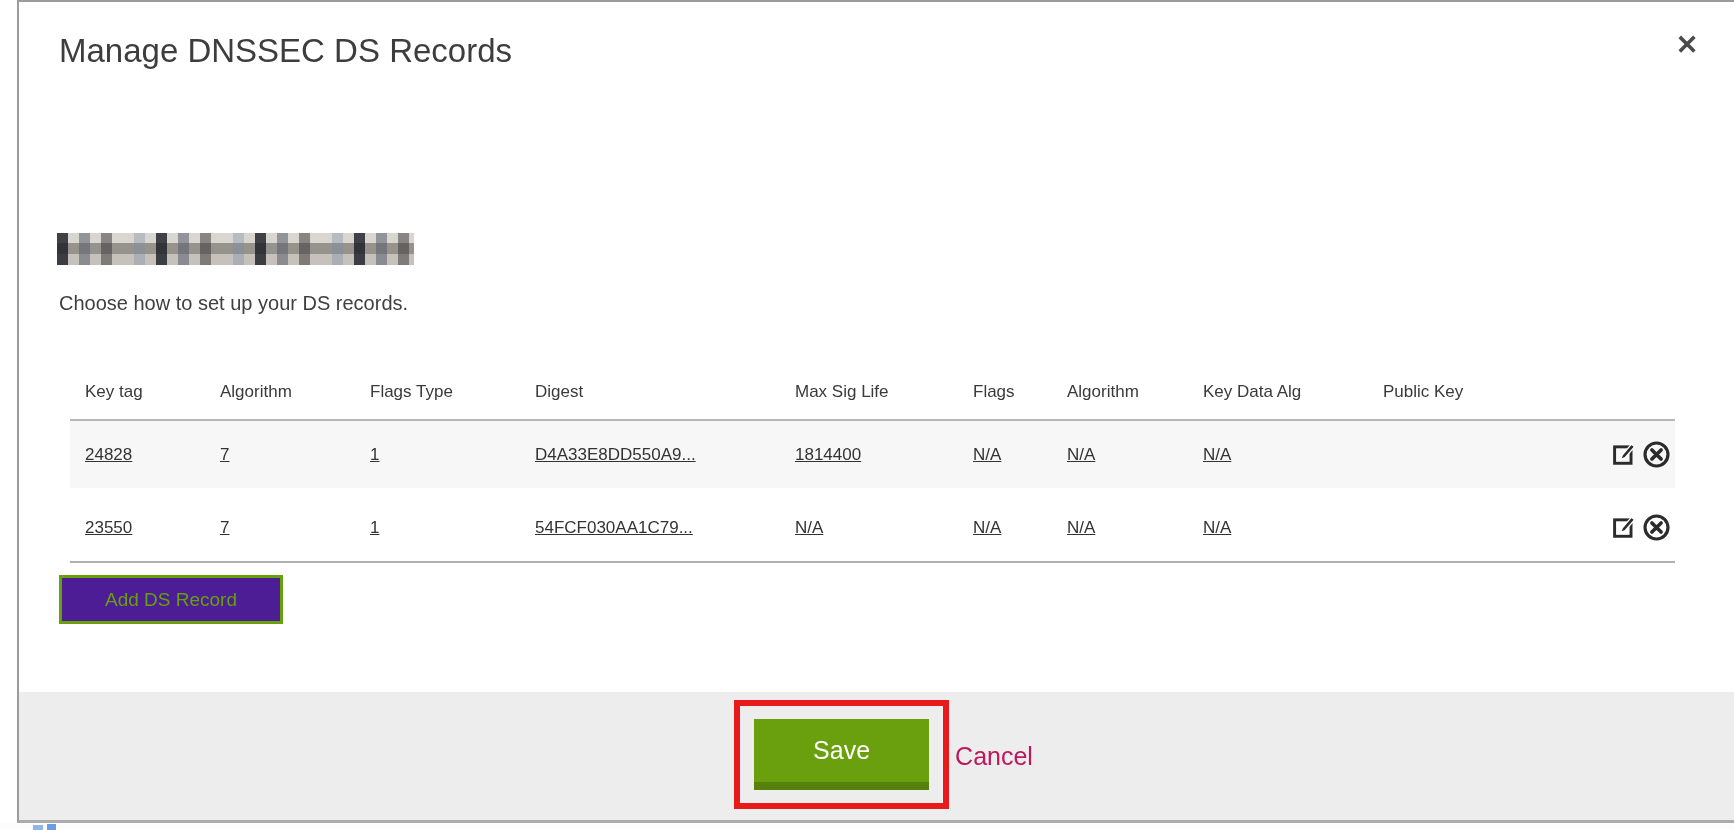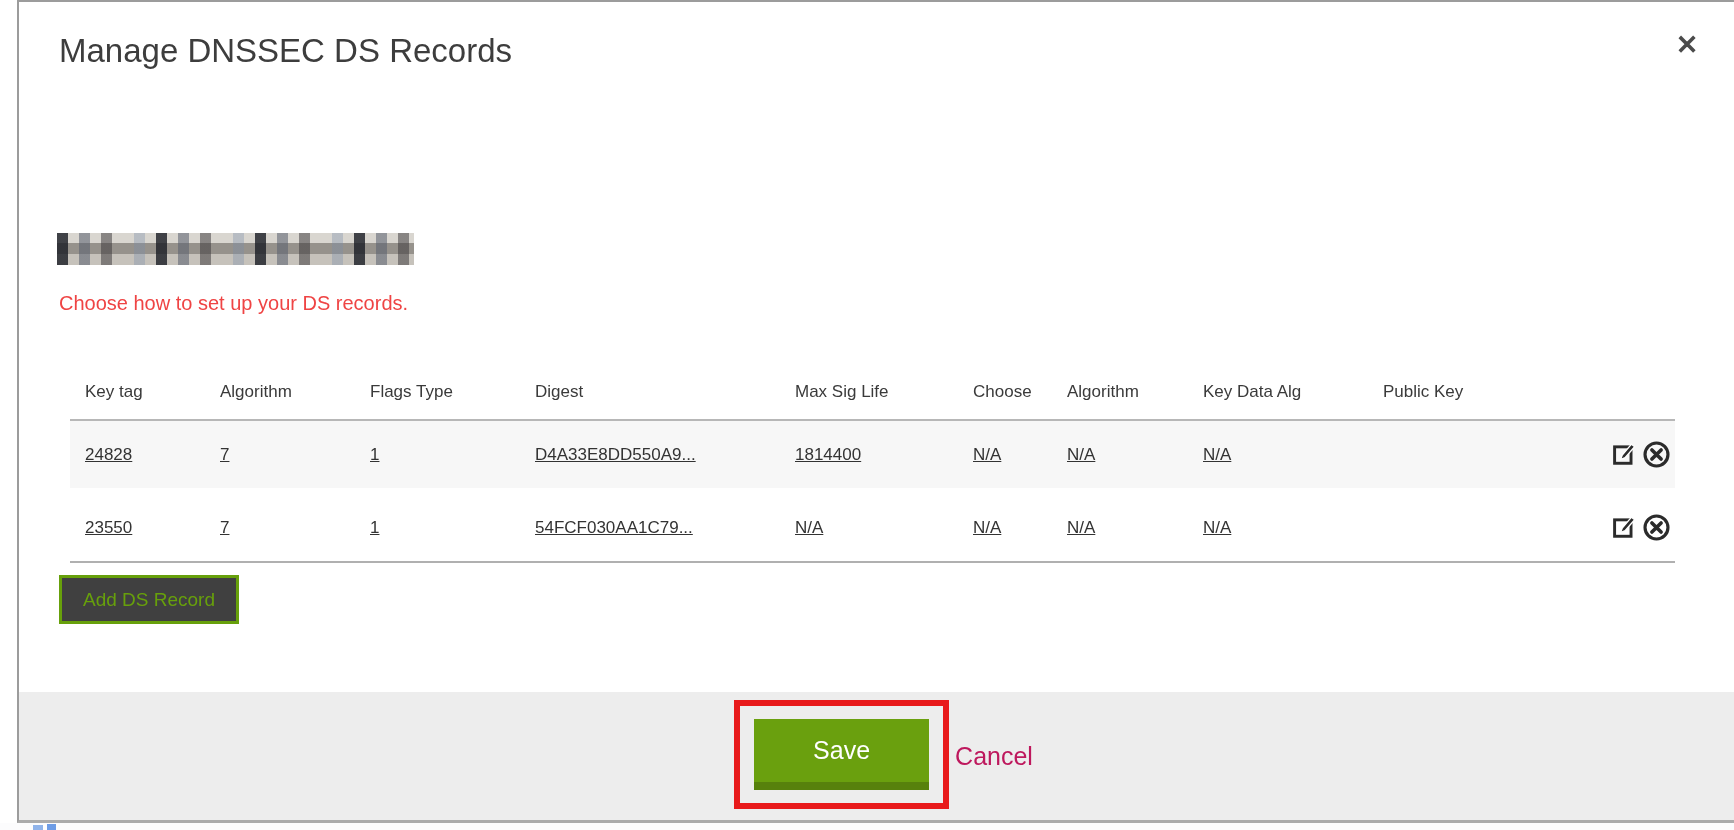--- a/index.html
+++ b/index.html
@@ -27,39 +27,39 @@
         rgba(25,28,36,0.80) 0 11px,  rgba(0,0,0,0) 11px 22px,
         rgba(88,95,110,0.55) 22px 33px, rgba(0,0,0,0) 33px 44px,
         rgba(55,52,55,0.50) 44px 55px,  rgba(0,0,0,0) 55px 77px,
         rgba(120,140,170,0.35) 77px 88px, rgba(0,0,0,0) 88px 99px),
       repeating-linear-gradient(0deg,
         #c6c2bb 0 11px, #96928c 11px 22px, #d9d6d0 22px 32px),
       repeating-conic-gradient(#aba79f 0% 25%, #cfccc5 25% 50%);
     background-size:auto, auto, 22px 22px;
   }
 
-  .instruction { position:absolute; left:40px; top:290px; font-size:20px; color:#ef4444; }
+  .instruction { position:absolute; left:40px; top:290px; font-size:20px; color:#404040; }
 
   
   .ds-table { position:absolute; left:51px; top:363px; width:1605px; font-size:17px; color:#333; }
   .grid-row { display:grid; align-items:center;
     grid-template-columns:150px 150px 165px 260px 178px 94px 136px 180px 206px 86px; }
   .grid-row > div:first-child { padding-left:15px; }
   .head-row { height:54px; color:#3a3a3a; }
   .rule-top { border-top:2px solid #b7b7b7; }
   .data-row { height:67px;text-decoration:underline; }
   .row-alt  { background:#f7f7f7; }
   .row-gap  { height:6px; background:#fff; }
   .rule-bottom { border-top:2px solid #b0b0b0; }
   .actions-cell { display:flex; justify-content:flex-end; align-items:center; gap:2px; padding-right:4px; }
   .icon-btn { width:30px; height:30px; cursor:pointer; display:flex; align-items:center; justify-content:center; }
 
   .add-ds-btn {
-    position:absolute; left:40px; top:573px; width:180px; height:49px;
-    background:#404040; border:3px solid #67a00b; color:#67a00b;
+    position:absolute; left:40px; top:573px; width:224px; height:49px;
+    background:#4c1d95; border:3px solid #67a00b; color:#67a00b;
     font-size:19px; font-family:"Liberation Sans", sans-serif; cursor:pointer;
   }
 
   
   .footer { position:absolute; left:0; bottom:0; width:100%; height:128px;
             background:#ededed; display:flex; align-items:center; justify-content:center; }
   .annotation-box { border:6px solid #e81a1b; padding:13px 14px; margin-bottom:4px; }
   .save-btn { display:block; width:175px; height:71px; background:#6aa00e;
               border:none; border-bottom:8px solid #57810c; color:#fff;
               font-size:25px; font-family:"Liberation Sans", sans-serif; cursor:pointer; }
@@ -84,21 +84,21 @@
   <div class="instruction">Choose how to set up your DS records.</div>
 
   <div class="ds-table">
 
     <div class="grid-row head-row">
       <div>Key tag</div>
       <div>Algorithm</div>
       <div>Flags Type</div>
       <div>Digest</div>
       <div>Max Sig Life</div>
-      <div>Choose</div>
+      <div>Flags</div>
       <div>Algorithm</div>
       <div>Key Data Alg</div>
       <div>Public Key</div>
       <div></div>
     </div>
 
     <div class="rule-top"></div>
 
     <div class="grid-row data-row row-alt">
       <div>24828</div>

